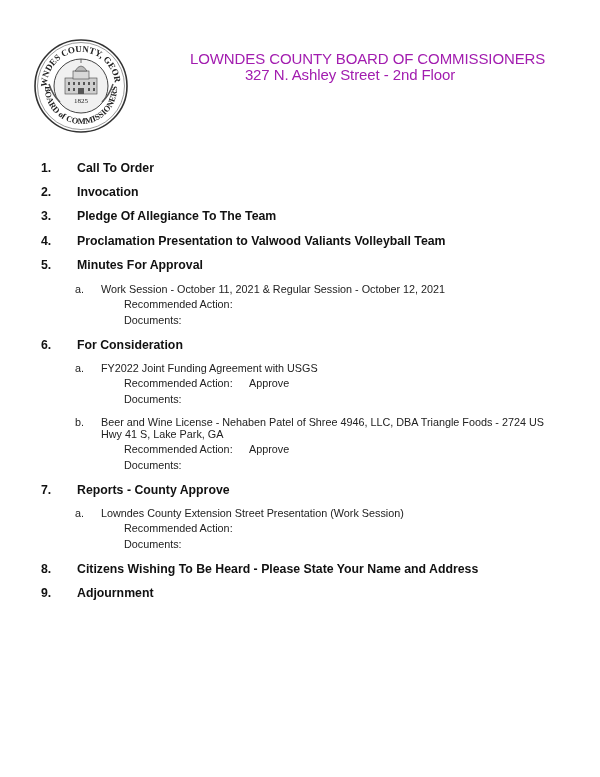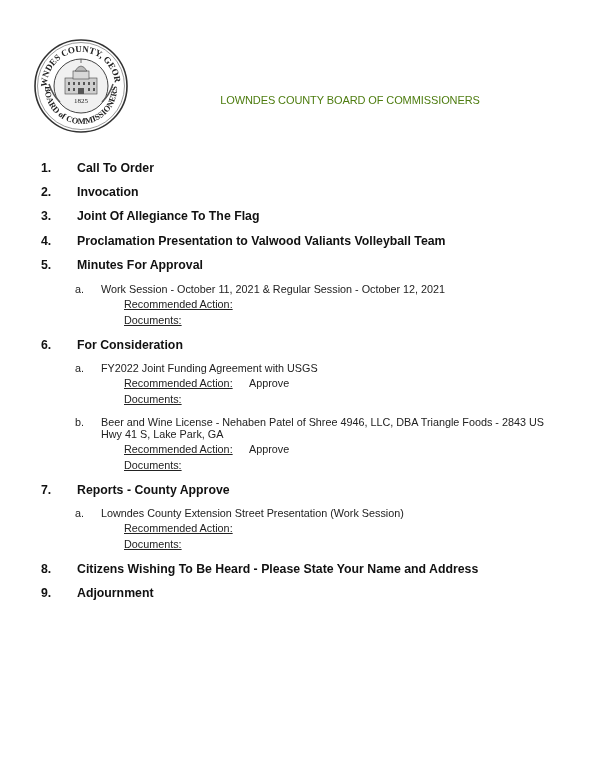--- a/index.html
+++ b/index.html
@@ -1,26 +1,26 @@
 <!DOCTYPE html>
 <html><head>
 <meta charset="utf-8">
 <style>
   html, body { margin:0; padding:0; background:#ffffff; }
   body { width:600px; height:777px; position:relative; overflow:hidden; color:#111; font-family:"Liberation Sans", sans-serif; }
   .seal { position:absolute; left:33px; top:38px; width:96px; height:96px; }
-  .header { position:absolute; left:190px; top:51px; width:320px; text-align:center; font-family:"Liberation Sans", sans-serif; font-size:11px; line-height:16.2px; color:#4d7c0f; letter-spacing:-0.1px;margin-top:41px; }
+  .header { position:absolute; left:190px; top:51px; width:320px; text-align:center; font-family:"Liberation Sans", sans-serif; font-size:15px; line-height:16.2px; color:#a21caf; letter-spacing:-0.1px; }
   .header div { white-space:nowrap; }
   .item { position:absolute; left:41px; font-weight:bold; font-size:12.3px; white-space:nowrap; }
   .item .num { position:absolute; left:0; }
   .item .txt { position:absolute; left:36px; }
   .sub { position:absolute; left:75px; font-size:10.8px; white-space:nowrap; color:#222; }
   .sub .letter { position:absolute; left:0; }
   .sub .txt { position:absolute; left:26px; }
-  .detail { position:absolute; left:124px; font-size:10.8px; white-space:nowrap; color:#222;text-decoration:underline; }
+  .detail { position:absolute; left:124px; font-size:10.8px; white-space:nowrap; color:#222; }
   .detail .val { position:absolute; left:125px; }
 </style>
 </head>
 <body>
 
 <div class="seal">
   <svg width="96" height="96" viewBox="0 0 96 96">
     <defs>
       <path id="arcTop" d="M 14 48 A 34 34 0 0 1 82 48"></path>
       <path id="arcBot" d="M 12 50 A 36 36 0 0 0 84 50"></path>
@@ -53,35 +53,36 @@
       <rect x="60" y="50" width="2" height="3"></rect>
     </g>
     <text x="48" y="65" font-family="'Liberation Serif', serif" font-size="7" text-anchor="middle" fill="#222">1825</text>
     <path d="M 16 46 Q 20 58 27 64" fill="none" stroke="#555" stroke-width="1.5"></path>
     <path d="M 80 46 Q 76 58 69 64" fill="none" stroke="#555" stroke-width="1.5"></path>
   </svg>
 </div>
 
 <div class="header">
   <div>LOWNDES COUNTY BOARD OF COMMISSIONERS</div>
+  <div>327 N. Ashley Street - 2nd Floor</div>
 </div>
 
 <div class="item" style="top:161px;">
   <span class="num">1.</span>
   <span class="txt">Call To Order</span>
 </div>
 
 <div class="item" style="top:185px;">
   <span class="num">2.</span>
   <span class="txt">Invocation</span>
 </div>
 
 <div class="item" style="top:209px;">
   <span class="num">3.</span>
-  <span class="txt">Joint Of Allegiance To The Flag</span>
+  <span class="txt">Pledge Of Allegiance To The Team</span>
 </div>
 
 <div class="item" style="top:234px;">
   <span class="num">4.</span>
   <span class="txt">Proclamation Presentation to Valwood Valiants Volleyball Team</span>
 </div>
 
 <div class="item" style="top:258px;">
   <span class="num">5.</span>
   <span class="txt">Minutes For Approval</span>
@@ -108,21 +109,21 @@
 <div class="detail" style="top:377px;">
   <span>Recommended Action:</span>
   <span class="val">Approve</span>
 </div>
 <div class="detail" style="top:393px;">
   <span>Documents:</span>
 </div>
 
 <div class="sub" style="top:416px;">
   <span class="letter">b.</span>
-  <span class="txt">Beer and Wine License - Nehaben Patel of Shree 4946, LLC, DBA Triangle Foods - 2843 US</span>
+  <span class="txt">Beer and Wine License - Nehaben Patel of Shree 4946, LLC, DBA Triangle Foods - 2724 US</span>
 </div>
 <div class="sub" style="top:428px;">
   <span class="txt">Hwy 41 S, Lake Park, GA</span>
 </div>
 <div class="detail" style="top:443px;">
   <span>Recommended Action:</span>
   <span class="val">Approve</span>
 </div>
 <div class="detail" style="top:459px;">
   <span>Documents:</span>

